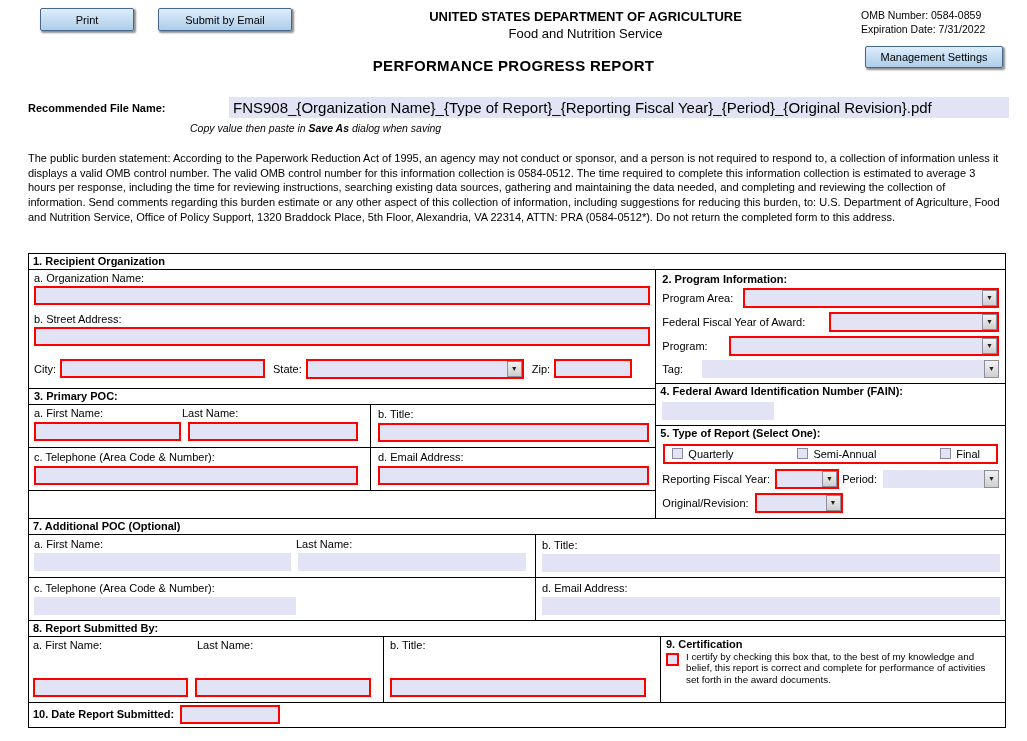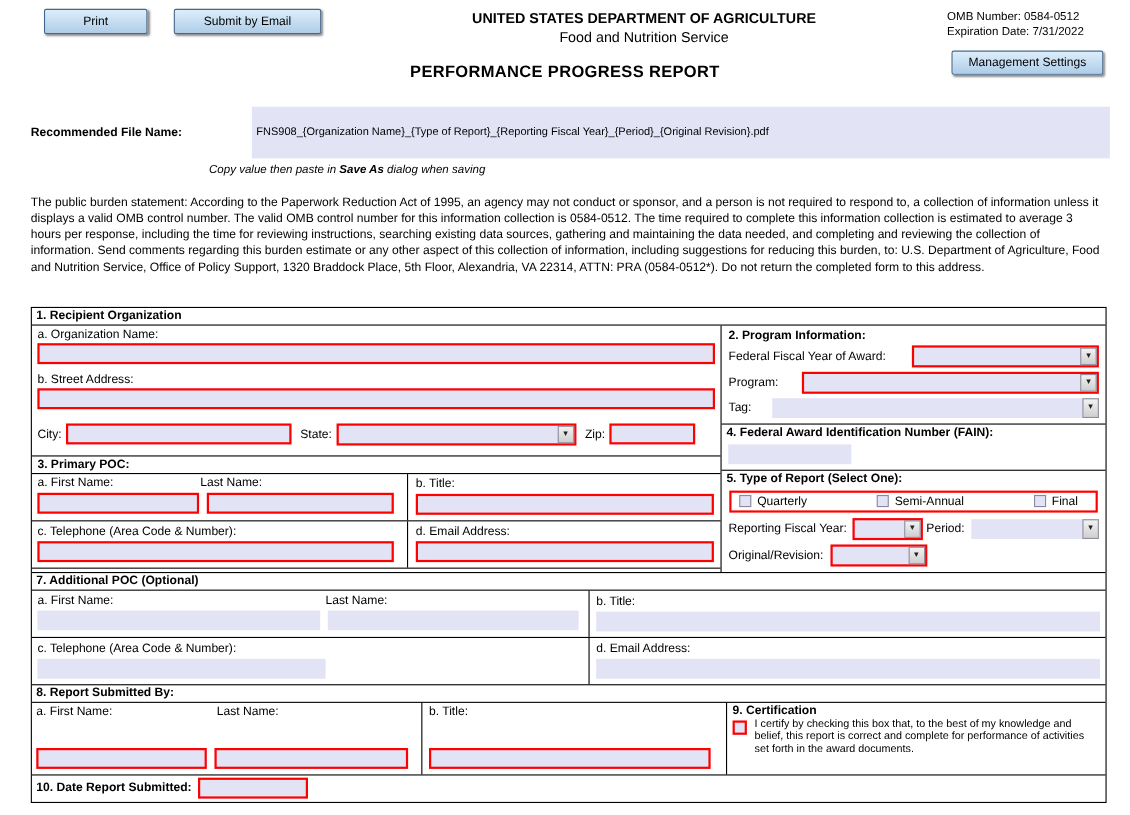--- a/index.html
+++ b/index.html
@@ -25,21 +25,21 @@
   .topbar .center { flex:1; text-align:center; padding-top:1px; }
   .agency1 { font-weight:bold; font-size:13px; }
   .agency2 { font-size:13px; margin-top:2px; }
   .topbar .right { width:152px; flex:none; font-size:10.5px; line-height:14px; }
   .titlerow { position:relative; height:28px; margin-top:12px; }
   .form-title { text-align:center; font-weight:bold; font-size:15px; letter-spacing:.3px; padding-top:4px; }
   .titlerow .btn.mgmt { position:absolute; right:24px; top:-7px; }
   
   .filerow { display:flex; align-items:center; margin:16px 18px 0 28px;gap:40px; }
   .filelabel { font-weight:bold; width:161px; flex:none; }
-  .fileval { flex:1; background:#e3e3f6; padding:18px 4px; font-size:10px; }
+  .fileval { flex:1; background:#e3e3f6; padding:2px 4px; font-size:15px; }
   .hint { margin:4px 0 0 190px; font-style:italic; font-size:10.5px; }
   .hint b { font-weight:bold; }
   
   .burden { margin:17px 22px 0 28px; line-height:14.7px; font-size:11px; }
   
   .form-table { margin:28px 0 0 28px; width:978px; border:1px solid #000; }
   .bb { border-bottom:1px solid #000; }
   .sec-h { font-weight:bold; padding:1px 4px 2px; }
   .lab { padding:2px 5px 0; }
   .f { background:#e3e3f6; height:18px; font:inherit; border:0; padding:0 3px; display:block; }
@@ -110,21 +110,21 @@
   <div class="topbar">
     <div class="buttons">
       <button class="btn print">Print</button>
       <button class="btn submit">Submit by Email</button>
     </div>
     <div class="center">
       <div class="agency1">UNITED STATES DEPARTMENT OF AGRICULTURE</div>
       <div class="agency2">Food and Nutrition Service</div>
     </div>
     <div class="right">
-      <div>OMB Number: 0584-0512</div>
+      <div>OMB Number: 0584-0859</div>
       <div>Expiration Date: 7/31/2022</div>
     </div>
   </div>
 
   <div class="titlerow">
     <div class="form-title">PERFORMANCE PROGRESS REPORT</div>
     <button class="btn mgmt">Management Settings</button>
   </div>
 
   <div class="filerow">
@@ -182,20 +182,26 @@
           <div class="poc-b">
             <div class="lab" style="padding-left:7px">d. Email Address:</div>
             <input class="f req" style="width: 271px; margin: 3px 0px 0px 7px;">
           </div>
         </div>
 
       </div>
 
       <div class="col-right">
         <div class="h2">2. Program Information:</div>
+        <div class="rrow">
+          <span>Program Area:</span>
+          <div class="dd req" style="width:256px">
+              <span class="ar">▼</span>
+            </div>
+        </div>
         <div class="rrow">
           <span>Federal Fiscal Year of Award:</span>
           <div class="dd req" style="width:170px">
               <span class="ar">▼</span>
             </div>
         </div>
         <div class="rrow">
           <span>Program:</span>
           <div class="dd req" style="width:270px">
               <span class="ar">▼</span>

